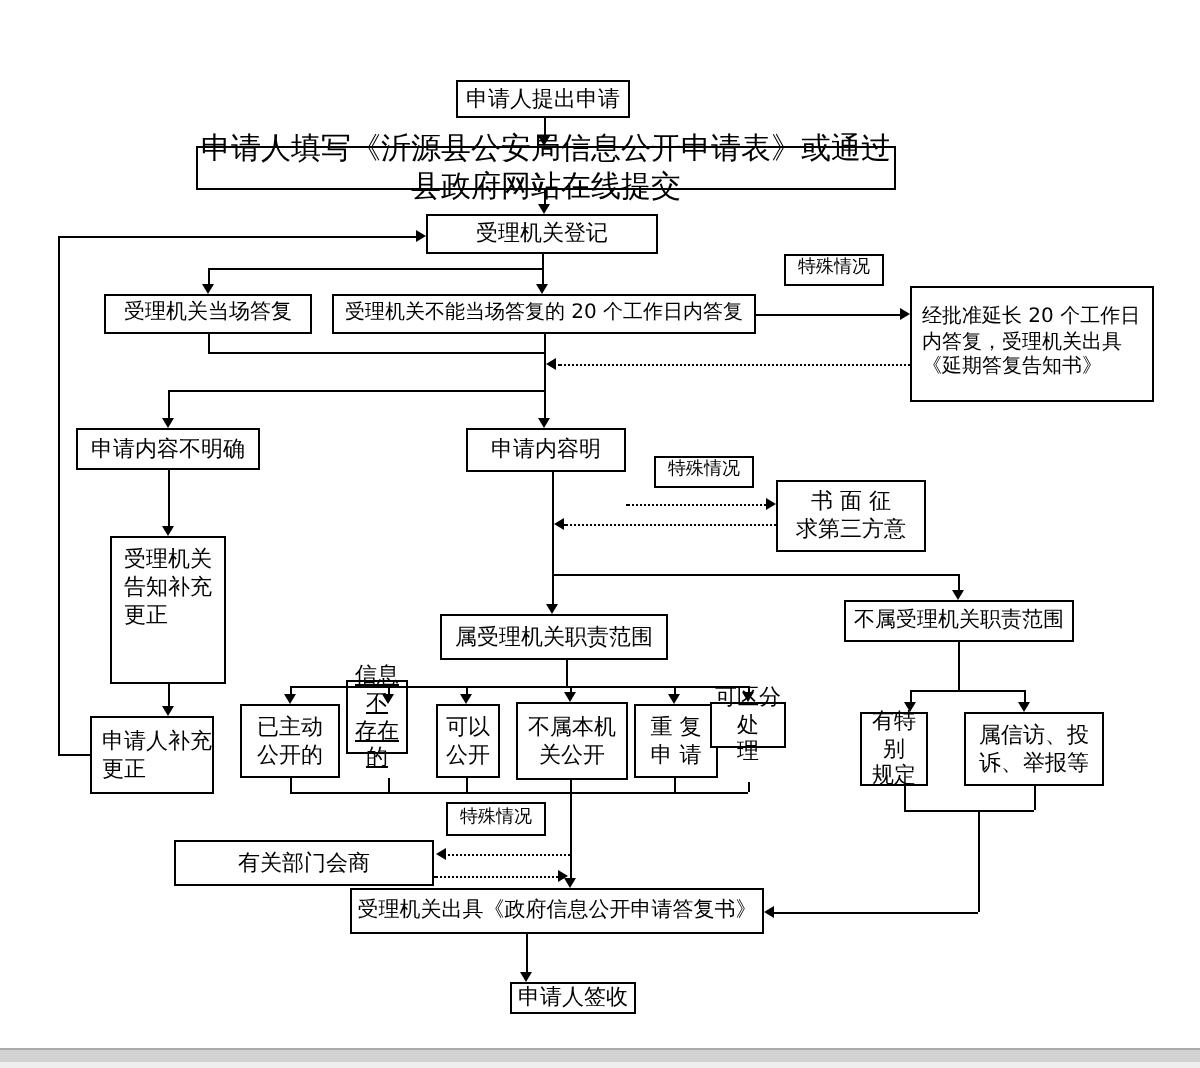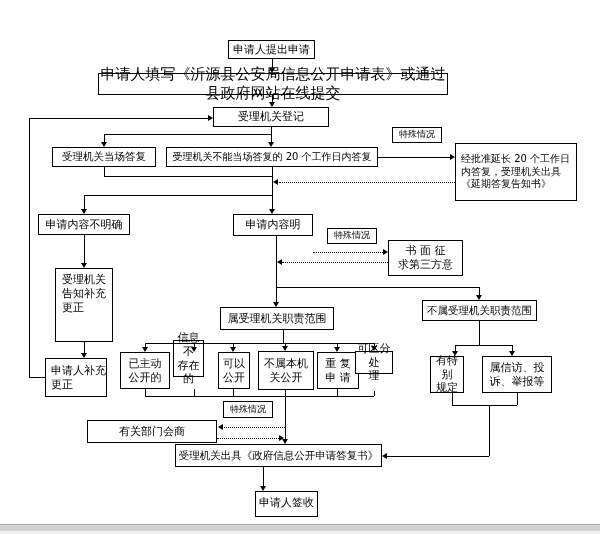--- a/index.html
+++ b/index.html
@@ -22,31 +22,31 @@
   #n-clear{left:233px;top:214px;width:80px;height:22px;}
   #n-sp2{left:327px;top:228px;width:50px;height:16px;}
   #n-third{left:388px;top:240px;width:75px;height:36px;}
   #n-inform{left:55px;top:268px;width:58px;height:74px;align-items:flex-start;
             justify-content:flex-start;text-align:left;padding:4px 0 0 6px;}
   #n-supp{left:45px;top:358px;width:62px;height:39px;justify-content:flex-start;
           text-align:left;padding-left:5px;}
   #n-inscope{left:220px;top:307px;width:114px;height:23px;}
   #n-outscope{left:422px;top:300px;width:115px;height:21px;font-size:10.5px;}
   #n-b1{left:120px;top:352px;width:50px;height:37px;}
-  #n-b2{left:173px;top:340px;width:31px;height:37px;}
+  #n-b2{left:173px;top:340px;width:31px;height:37px;text-decoration:underline;}
   #n-b3{left:218px;top:352px;width:32px;height:37px;}
   #n-b4{left:258px;top:351px;width:56px;height:39px;}
   #n-b5{left:317px;top:352px;width:42px;height:37px;}
   #n-b6{left:355px;top:351px;width:38px;height:23px;}
   #n-sp3{left:223px;top:401px;width:50px;height:17px;}
   #n-consult{left:87px;top:420px;width:130px;height:23px;text-align:right;}
   #n-issue{left:175px;top:444px;width:207px;height:23px;font-size:10.5px;}
   #n-sprule{left:430px;top:356px;width:34px;height:37px;}
   #n-petition{left:482px;top:356px;width:70px;height:37px;}
-  #n-sign{left:255px;top:491px;width:63px;height:26px;font-family:Liberation Mono, monospace;}
+  #n-sign{left:255px;top:491px;width:63px;height:16px;}
   #bar1{position:absolute;left:0;top:524px;width:600px;height:7px;background:#d2d2d2;border-top:1px solid #ababab;}
   #bar2{position:absolute;left:0;top:531px;width:600px;height:3px;background:#efefef;}
 </style>
 </head>
 <body>
 
 <div id="canvas">
   <div class="node" id="n-apply">申请人提出申请</div>
   <div class="node" id="n-fill">申请人填写《沂源县公安局信息公开申请表》或通过县政府网站在线提交</div>
   <div class="node" id="n-register">受理机关登记</div>

